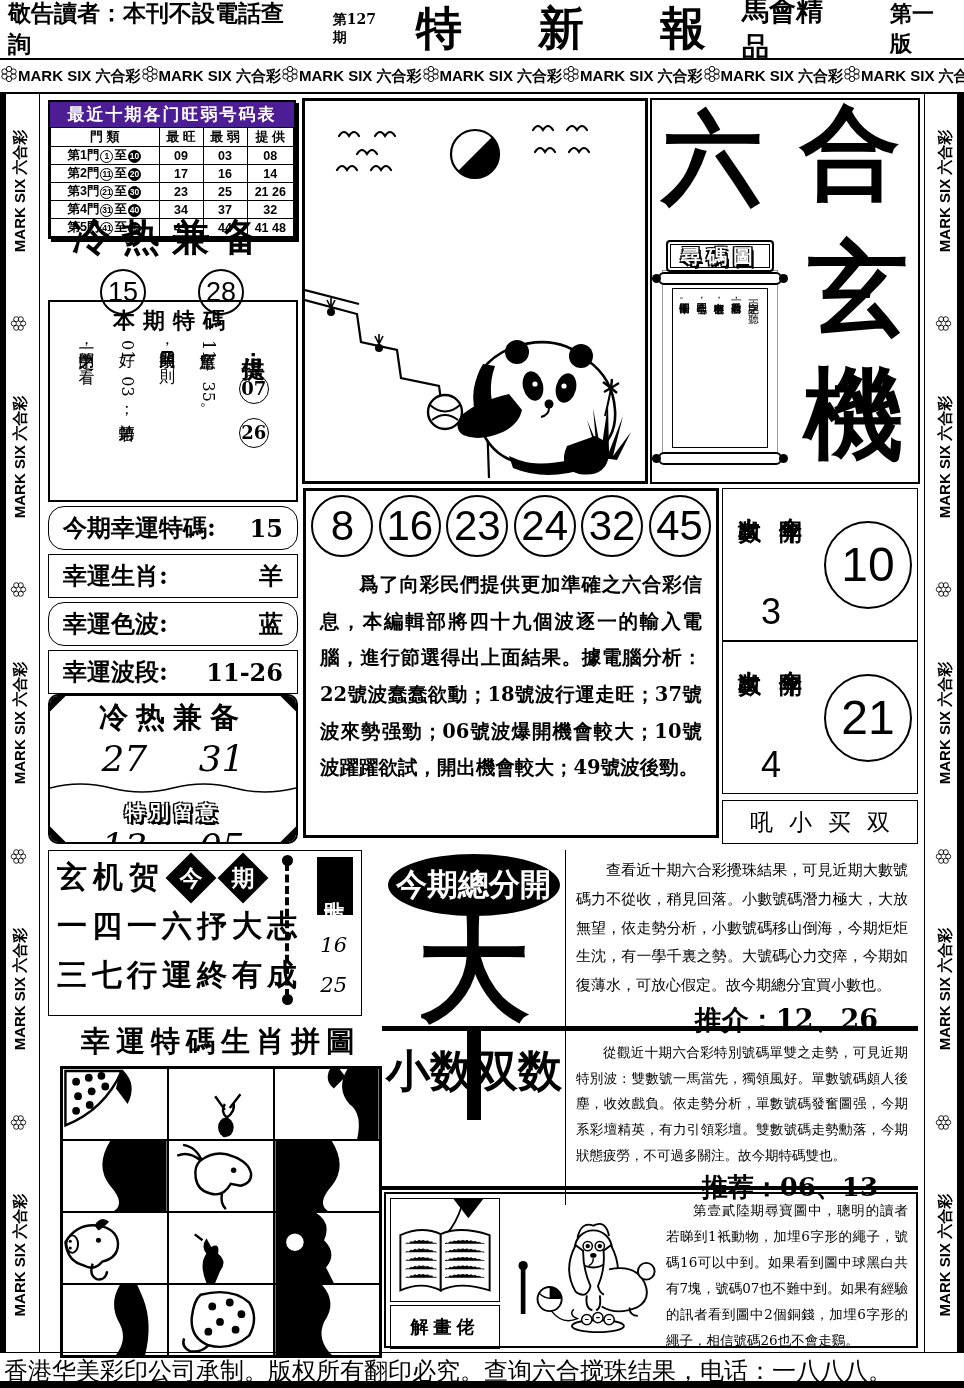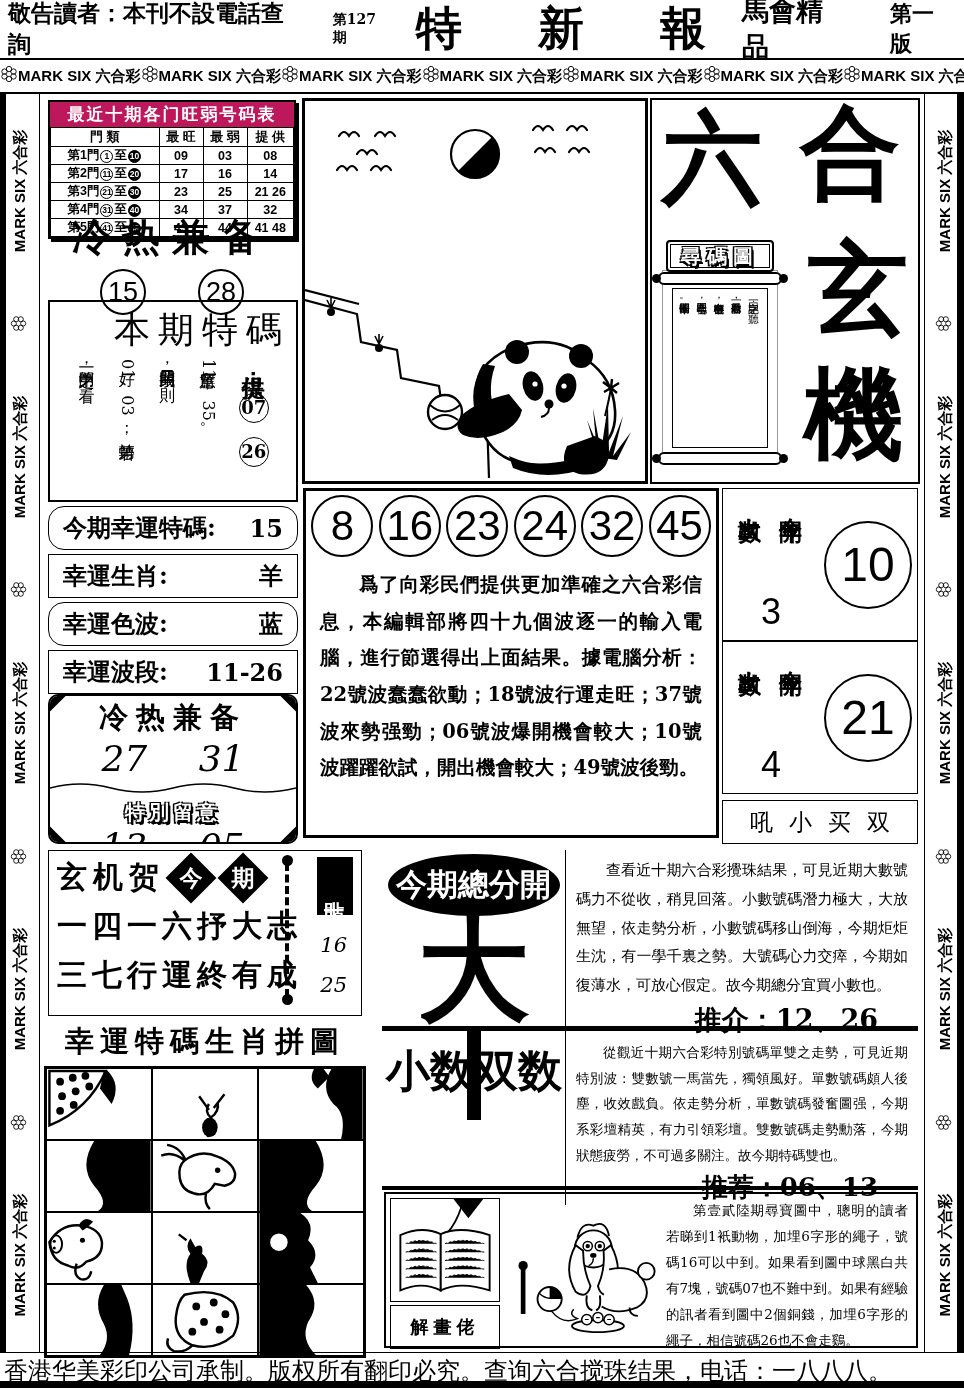--- a/index.html
+++ b/index.html
@@ -25,36 +25,36 @@
   .vband { position:absolute; top:94px; height:1258px; width:40px; overflow:hidden; }
   #vband-left { left:0; border-right:1.5px solid #000; }
   #vband-left::before { content:""; position:absolute; left:0; top:0; width:6px; height:100%; background:#000; }
   #vband-right { right:0; border-left:1.5px solid #000; }
   #vband-right::after { content:""; position:absolute; right:0; top:0; width:7px; height:100%; background:#000; }
   .vband-inner { position:absolute; left:50%; top:50%; width:1250px; height:34px; transform:translate(-50%,-50%) rotate(-90deg);
     display:flex; align-items:center; justify-content:space-around; }
 
   
   #hotcold { left:48px; top:100px; width:248px; border:2.5px solid #000; box-shadow:3px 3px 0 #000; }
-  #hotcold .tbl-title { background:#be185d; color:#fff; font-weight:bold; font-size:17px; text-align:center; letter-spacing:2px; padding:1px 0; }
+  #hotcold .tbl-title { background:#4c1d95; color:#fff; font-weight:bold; font-size:17px; text-align:center; letter-spacing:2px; padding:1px 0; }
   #hotcold table { border-collapse:collapse; width:100%; }
   #hotcold th, #hotcold td { border:1px solid #000; font-size:12.5px; text-align:center; padding:0; height:16px; font-weight:bold; }
   #hotcold th { font-size:13px; }
   .circ { display:inline-flex; width:13px; height:13px; border:1px solid #000; border-radius:50%; font-size:8.5px; align-items:center; justify-content:center; margin:0 1px; font-weight:bold; }
   .circ.dark { background:#000; color:#fff; border-color:#000; }
 
   
   #coldhot { left:48px; top:212px; width:248px; text-align:center; }
   #coldhot .ch-title { font-size:38px; font-weight:900; letter-spacing:12px; font-family:"DejaVu Serif",serif; }
   #coldhot .ch-nums { display:flex; justify-content:space-evenly; margin-top:6px; }
   .num-circle { display:inline-flex; width:46px; height:46px; border:2.5px solid #000; border-radius:50%; align-items:center; justify-content:center; font-size:27px; }
 
   
   #special { left:48px; top:300px; width:250px; height:202px; border:2px solid #000; padding:4px 6px; }
-  #special .sp-title { text-align:right; font-size:36px; font-weight:400; letter-spacing:8px; font-family:"DejaVu Serif",serif; }
+  #special .sp-title { text-align:center; font-size:22px; font-weight:700; letter-spacing:8px; font-family:"DejaVu Serif",serif; }
   #special .sp-cols { display:flex; justify-content:space-evenly; height:150px; margin-top:4px; }
   .vcol { writing-mode:vertical-rl; font-size:16px; font-family:"DejaVu Serif",serif; line-height:1.2; }
   .vcol.provide { font-size:23px; font-weight:bold; }
   .vcol .hnum { writing-mode:horizontal-tb; display:inline-flex; width:30px; height:30px; border:1.5px solid #000; border-radius:50%; align-items:center; justify-content:center; font-size:18px; margin:3px 0; }
 
   
   .lrow { position:absolute; left:48px; width:250px; height:44px; border:1.5px solid #000; display:flex; align-items:center; justify-content:space-between; padding:0 14px; font-size:24px; font-weight:bold; font-family:"DejaVu Serif",serif; background:#fff; }
   .lrow:nth-of-type(even) { border-radius:16px; }
 
   
@@ -73,21 +73,21 @@
   .dia > span { transform:rotate(-45deg); color:#fff; font-weight:bold; font-size:23px; letter-spacing:0; }
   #mystery .m-verse { font-size:30px; font-weight:900; font-family:"DejaVu Serif",serif; letter-spacing:5px; margin-top:8px; }
   #mystery .m-right { position:absolute; right:6px; top:4px; width:70px; height:154px; }
   #mystery .dash { position:absolute; left:0; top:8px; height:134px; border-left:4px dashed #000; }
   #mystery .dash::before, #mystery .dash::after { content:""; position:absolute; left:-7px; width:11px; height:11px; background:#000; border-radius:50%; }
   #mystery .dash::before { top:-8px; } #mystery .dash::after { bottom:-8px; }
   #mystery .tips-box { position:absolute; right:2px; top:2px; width:36px; height:58px; border:1.5px solid #000; background:#000; color:#fff; writing-mode:vertical-rl; font-size:20px; font-weight:bold; display:flex; align-items:center; justify-content:center; }
   #mystery .tip-num { position:absolute; right:8px; font-size:21px; font-style:italic; font-family:"DejaVu Serif",serif; }
 
   
-  #puzzle { left:44px; top:1022px; width:322px; position:absolute; }
+  #puzzle { left:60px; top:1022px; width:322px; position:absolute; }
   #puzzle .pz-title { text-align:center; font-size:29px; font-weight:900; letter-spacing:6px; font-family:"DejaVu Serif",serif; }
   #puzzle .pz-grid { margin-top:4px; border:2px solid #000; display:grid; grid-template-columns:repeat(3,1fr); }
   #puzzle .pz-cell { border:1px solid #000; height:72px; overflow:hidden; background:#fff; }
   #puzzle svg { display:block; width:100%; height:100%; }
 
   
   #pandabox { left:302px; top:98px; width:346px; height:386px; border:3px solid #000; background:#fff; }
   #pandabox svg { width:100%; height:100%; display:block; }
 
   

